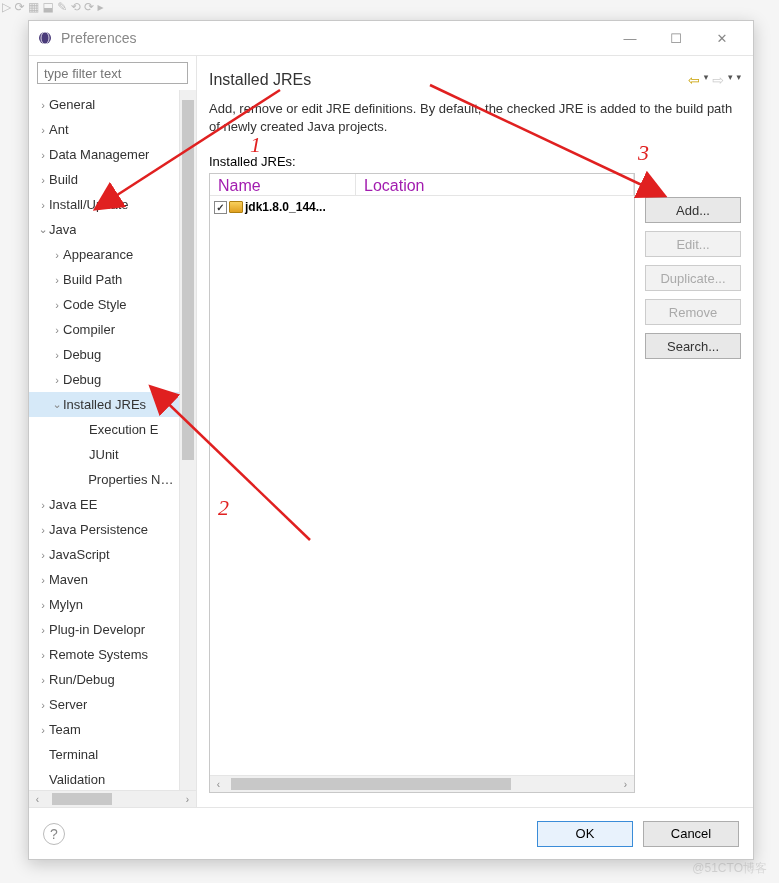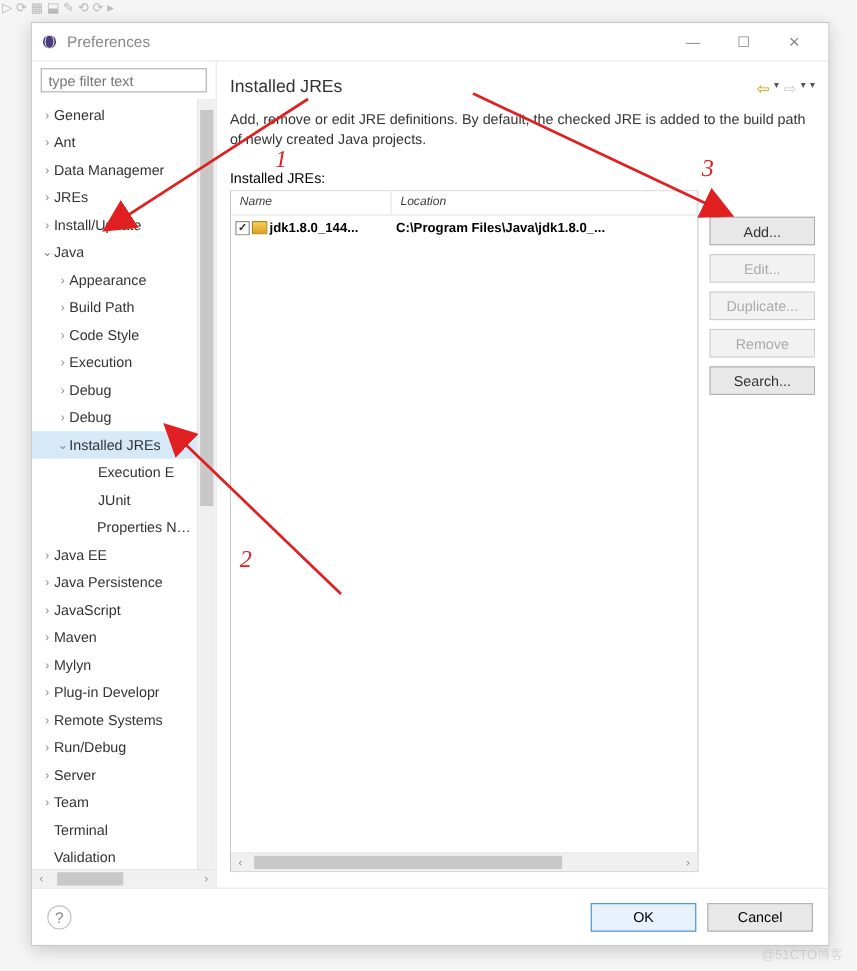--- a/index.html
+++ b/index.html
@@ -30,21 +30,21 @@
 .main { flex: 1; display: flex; flex-direction: column; padding: 8px 12px 0 12px; }
 .main-head { display: flex; align-items: center; height: 32px; }
 .main-title { font-size: 16px; color: #333; flex: 1; }
 .navicons { display: flex; gap: 4px; }
 .navicons span { font-size: 14px; color: #c8a000; }
 .navicons .menu-caret { color: #555; font-size: 9px; }
 .desc { font-size: 13px; color: #333; margin: 4px 0 18px 0; line-height: 1.4; }
 .label-line { font-size: 13px; margin-bottom: 4px; }
 .table-area { display: flex; gap: 10px; flex: 1; overflow: hidden; }
 .table-wrap { flex: 1; border: 1px solid #c8c8c8; display: flex; flex-direction: column; background: #fff; }
-.thead { display: flex; height: 22px; background: #fff; border-bottom: 1px solid #e5e5e5; font-size: 11px; color: #404040; font-style: italic; }
+.thead { display: flex; height: 22px; background: #fff; border-bottom: 1px solid #e5e5e5; font-size: 16px; color: #a21caf; }
 .thead .col { padding: 3px 8px; border-right: 1px solid #e5e5e5; }
 .col-name { width: 146px; }
 .col-loc { flex: 1; }
 .tbody { flex: 1; overflow: hidden; }
 .trow { display: flex; height: 22px; font-size: 12px; align-items: center; }
 .trow .cell { padding: 0 4px; white-space: nowrap; overflow: hidden; text-overflow: ellipsis; }
 .cell-name { width: 146px; display: flex; align-items: center; gap: 2px; font-weight: 700; }
 .cell-loc { flex: 1; font-weight: 700; }
 .chk { width: 13px; height: 13px; border: 1px solid #888; display: inline-flex; align-items: center; justify-content: center; font-size: 10px; color: #333; }
 .jre-icon { display: inline-block; width: 14px; height: 12px; background: linear-gradient(#f8cf5c, #e0a020); border: 1px solid #b08010; border-radius: 1px; }
@@ -99,21 +99,21 @@
             <div class="tree-row indent1">
               <span class="caret">›</span>
               <span class="label">Ant</span>
             </div>
             <div class="tree-row indent1">
               <span class="caret">›</span>
               <span class="label">Data Managemer</span>
             </div>
             <div class="tree-row indent1">
               <span class="caret">›</span>
-              <span class="label">JREs</span>
+              <span class="label">Build</span>
             </div>
             <div class="tree-row indent1">
               <span class="caret">›</span>
               <span class="label">Install/Update</span>
             </div>
             <div class="tree-row indent1">
               <span class="caret">⌄</span>
               <span class="label">Java</span>
             </div>
             <div class="tree-row indent2">
@@ -123,21 +123,21 @@
             <div class="tree-row indent2">
               <span class="caret">›</span>
               <span class="label">Build Path</span>
             </div>
             <div class="tree-row indent2">
               <span class="caret">›</span>
               <span class="label">Code Style</span>
             </div>
             <div class="tree-row indent2">
               <span class="caret">›</span>
-              <span class="label">Execution</span>
+              <span class="label">Compiler</span>
             </div>
             <div class="tree-row indent2">
               <span class="caret">›</span>
               <span class="label">Debug</span>
             </div>
             <div class="tree-row indent2">
               <span class="caret">›</span>
               <span class="label">Debug</span>
             </div>
             <div class="tree-row indent2 selected">
@@ -238,21 +238,20 @@
             <div class="col col-name">Name</div>
             <div class="col col-loc">Location</div>
           </div>
           <div class="tbody">
             <div class="trow">
               <div class="cell cell-name">
                 <span class="chk">✓</span>
                 <span class="jre-icon"></span>
                 <span>jdk1.8.0_144...</span>
               </div>
-              <div class="cell cell-loc">C:\Program Files\Java\jdk1.8.0_...</div>
             </div>
           </div>
           <div class="table-hscroll">
             <span class="arrow">‹</span>
               <div class="track">
                 <div class="thumb"></div>
               </div>
               <span class="arrow">›</span>
           </div>
         </div>

